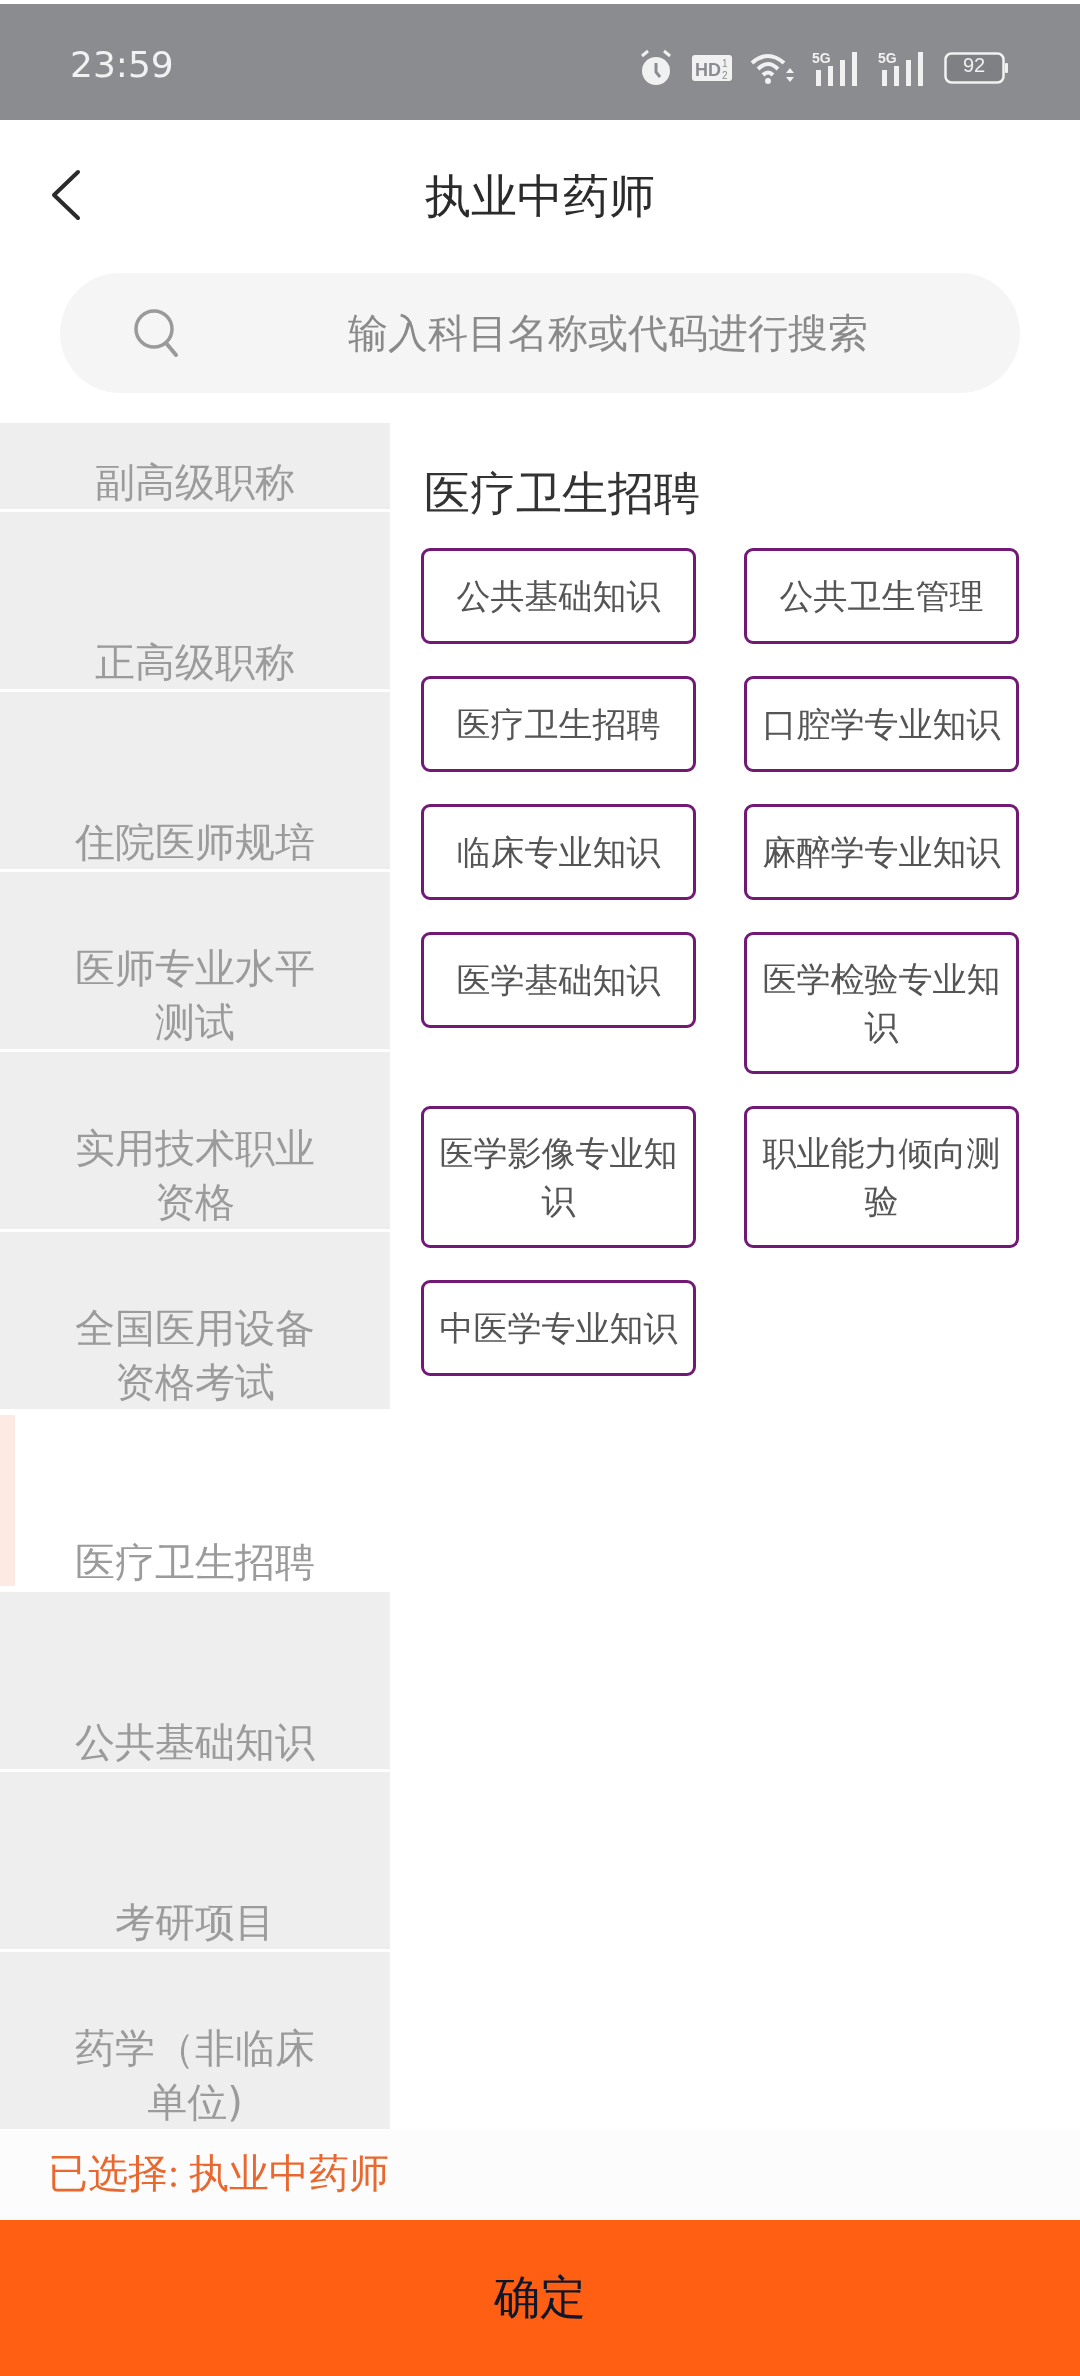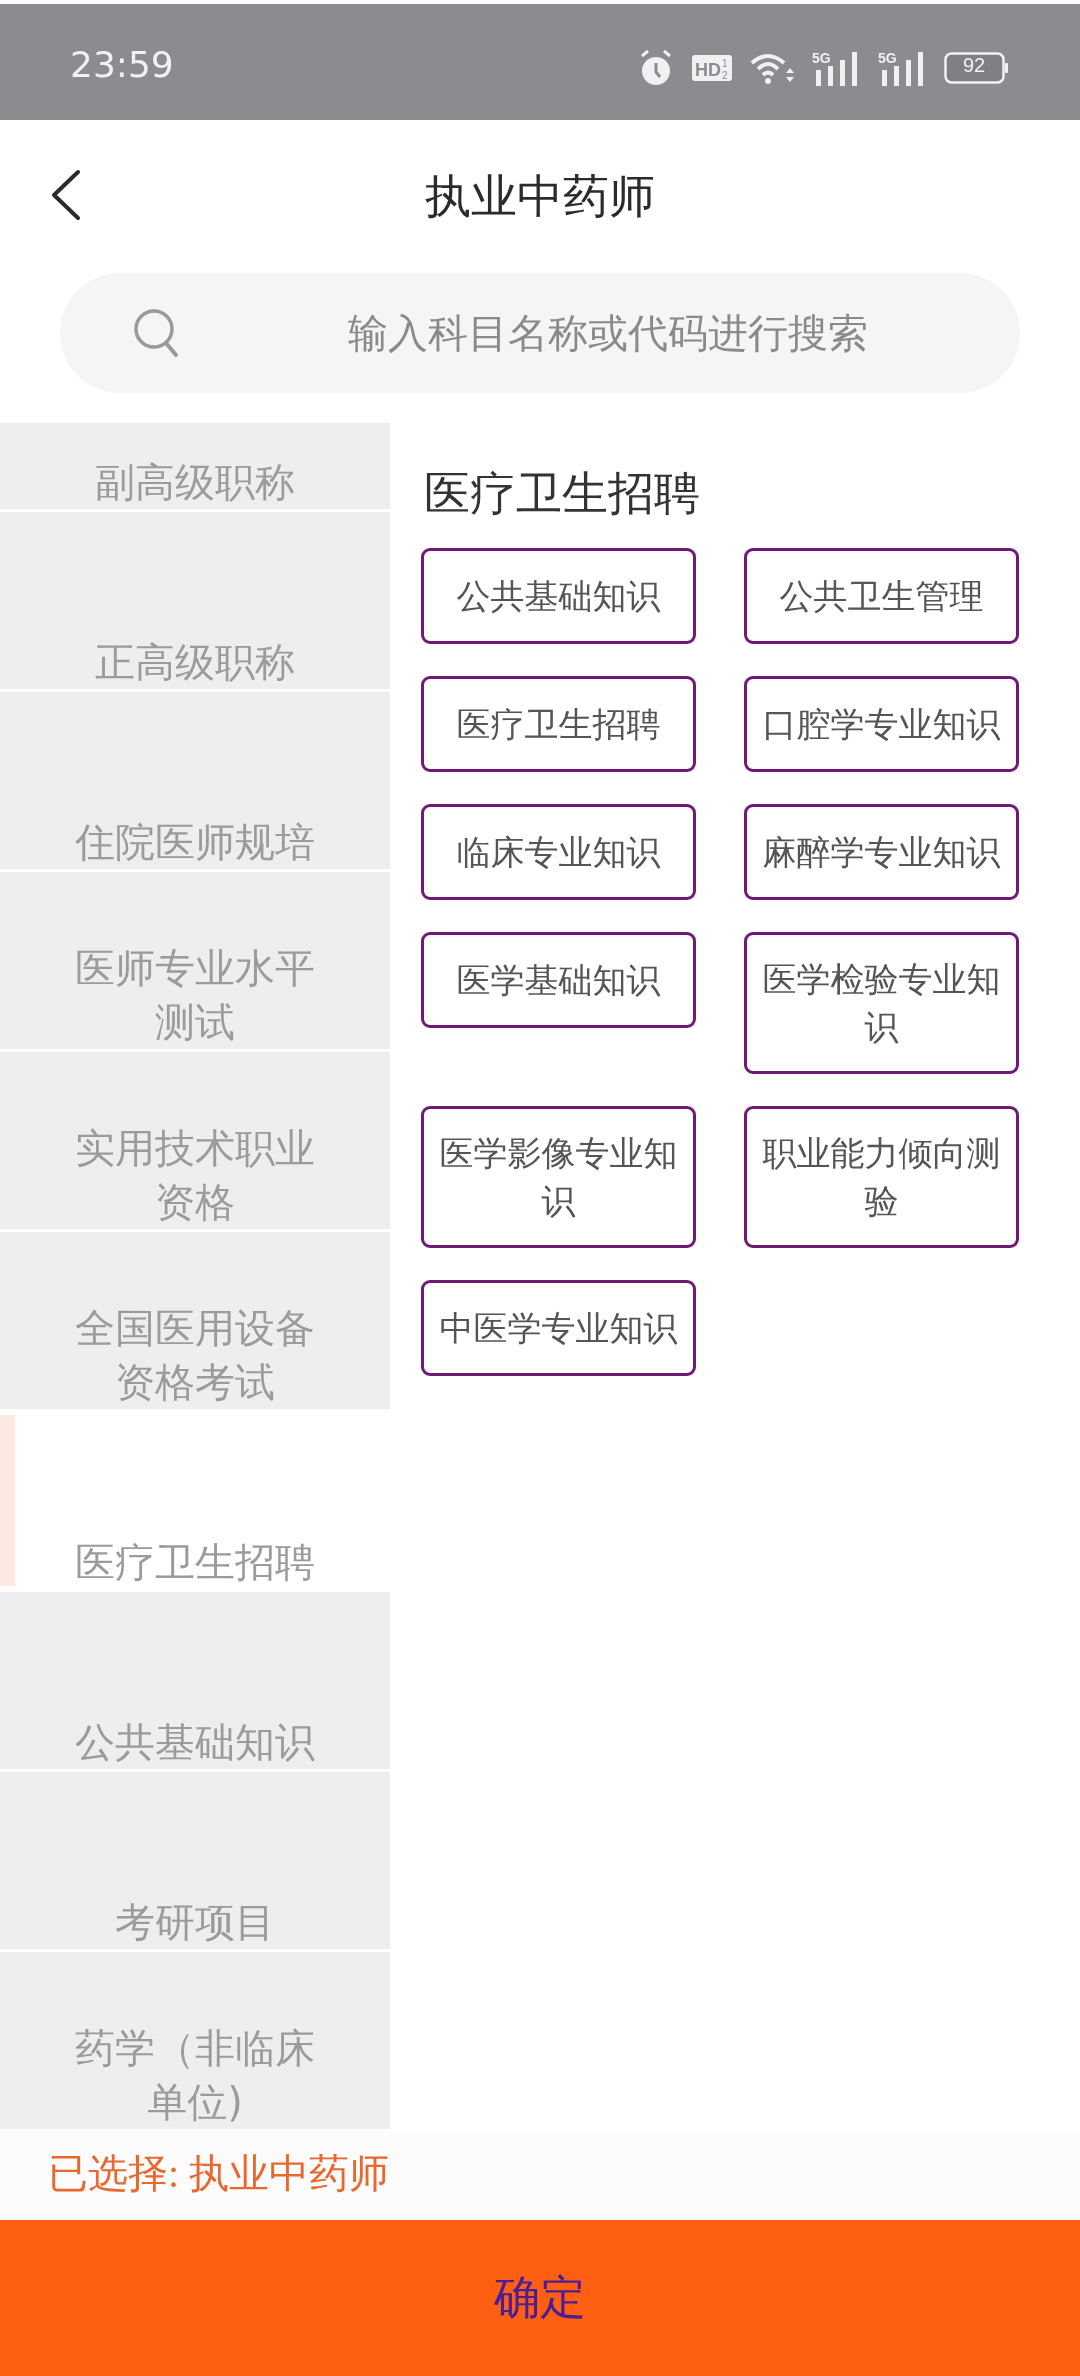--- a/index.html
+++ b/index.html
@@ -32,21 +32,21 @@
 
   
   .content { position: absolute; left: 390px; top: 423px; width: 690px; height: 1707px; background: #fff; }
   .section-title { position: absolute; left: 34px; top: 40px; font-size: 46px; color: #333333; }
   .grid { position: absolute; left: 31px; top: 125px; width: 598px; display: grid; grid-template-columns: 275px 275px; column-gap: 48px; row-gap: 32px; align-items: start; }
   .opt-btn { min-height: 96px; border: 3px solid #701a75; border-radius: 9px; background: #fff; display: flex; align-items: center; justify-content: center; text-align: center; font-size: 34px; line-height: 48px; color: #555555; padding: 20px 13px; cursor: pointer; word-break: break-all; }
 
   
   .selected-bar { position: absolute; left: 0; top: 2130px; width: 1080px; height: 91px; background: #fcfcfc; font-family: Liberation Serif, serif; }
   .selected-text { position: absolute; left: 48px; top: 16px; font-size: 40px; color: #e8682f; }
-  .confirm-btn { position: absolute; left: 0; top: 2220px; width: 1080px; height: 156px; background: #ff5f12; border: none; color: #4c1d95; font-size: 46px; display: flex; align-items: center; justify-content: center; cursor: pointer; font-family: Liberation Sans, sans-serif; }
+  .confirm-btn { position: absolute; left: 0; top: 2220px; width: 1080px; height: 156px; background: #ff5f12; border: none; color: #0f172a; font-size: 46px; display: flex; align-items: center; justify-content: center; cursor: pointer; font-family: Liberation Sans, sans-serif; }
 </style>
 </head>
 <body>
 
 <div class="status-bar">
   <div class="status-time">23:59</div>
   <div class="status-icons">
     <span>
       <svg width="36" height="40" viewBox="0 0 36 40">
           <circle cx="18" cy="23" r="14" fill="#f1f1f1"></circle>

